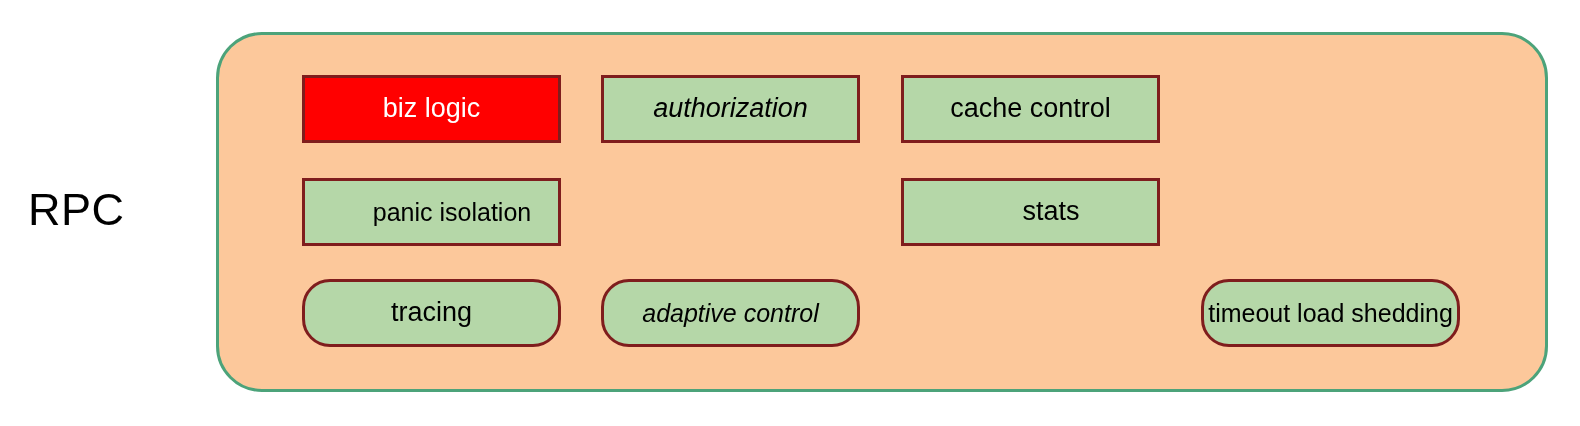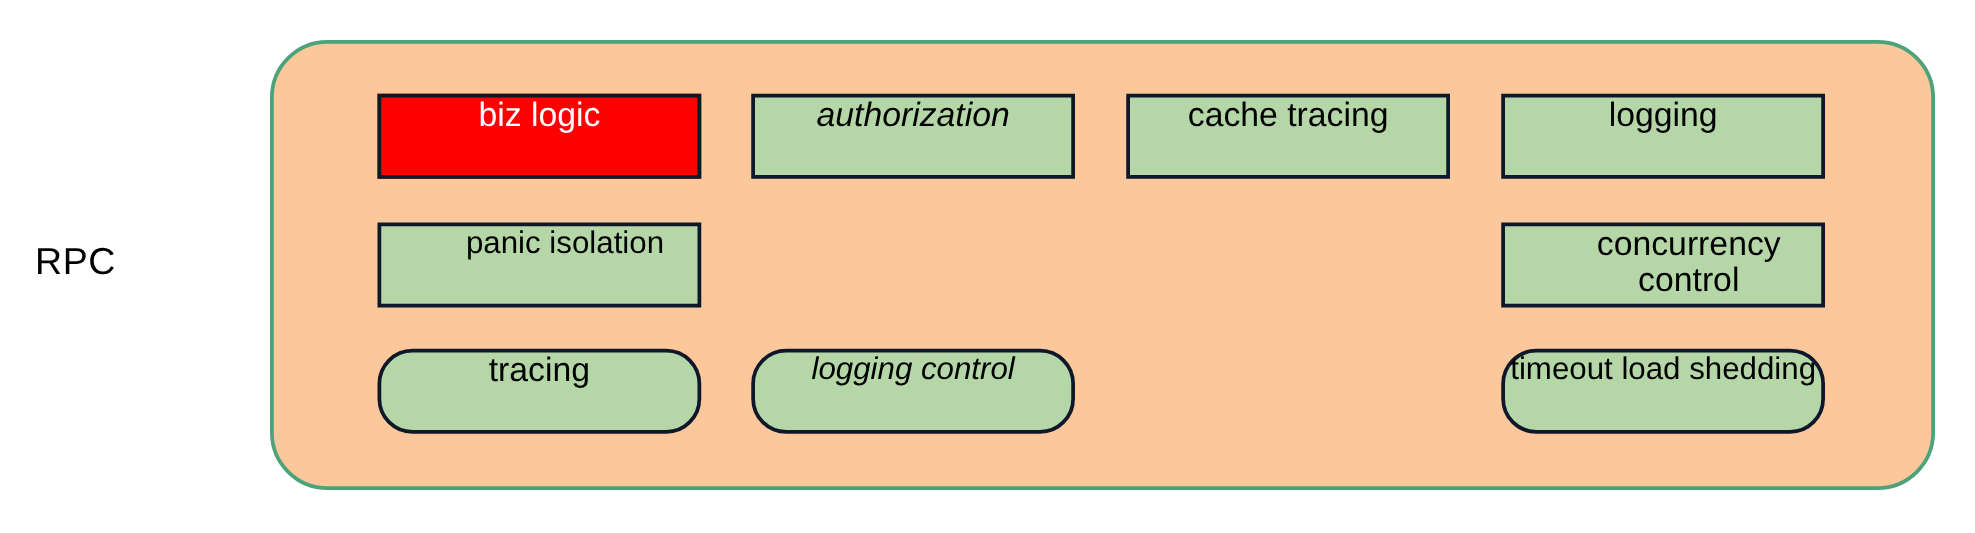--- a/index.html
+++ b/index.html
@@ -25,21 +25,21 @@
   }
 
   
   #rpc-label {
     position: absolute;
     left: 28px;
     top: 182px;
     width: 180px;
     height: 56px;
     line-height: 56px;
-    font-size: 30px;
+    font-size: 45px;
     color: #000000;
     letter-spacing: 0.5px;
     white-space: nowrap;
   }
 
   
   #rpc-container {
     position: absolute;
     left: 216px;
     top: 32px;
@@ -59,23 +59,23 @@
     width: 1159px;
     height: 272px;
   }
 
   .feature-box {
     position: absolute;
     width: 259px;
     height: 68px;
     box-sizing: border-box;
     background: #B5D7A8;
-    border: 3px solid #0f172a;
+    border: 3px solid #7f1d1d;
     display: flex;
-    align-items: flex-start;
+    align-items: center;
     justify-content: center;
     text-align: center;
     color: #000000;
     font-size: 27px;
     line-height: 1.08;
     padding: 0 4px;
   }
   .feature-box.highlight {
     background: #FF0000;
     color: #FFFFFF;
@@ -104,38 +104,35 @@
 
     <div id="feature-grid">
 
       <div class="feature-box highlight col-1 row-1">
         <span class="box-label">biz logic</span>
       </div>
       <div class="feature-box col-2 row-1">
         <span class="box-label">authorization</span>
       </div>
       <div class="feature-box col-3 row-1">
-        <span class="box-label">cache tracing</span>
-      </div>
-      <div class="feature-box col-4 row-1">
-        <span class="box-label">logging</span>
+        <span class="box-label">cache control</span>
       </div>
 
       <div class="feature-box small-text col-1 row-2">
         <span class="box-label">panic isolation</span>
       </div>
-      <div class="feature-box col-4 row-2">
-        <span class="box-label">concurrency control</span>
+      <div class="feature-box col-3 row-2">
+        <span class="box-label">stats</span>
       </div>
 
       <div class="feature-box col-1 row-3">
         <span class="box-label">tracing</span>
       </div>
       <div class="feature-box small-text col-2 row-3">
-        <span class="box-label">logging control</span>
+        <span class="box-label">adaptive control</span>
       </div>
       <div class="feature-box small-text col-4 row-3">
         <span class="box-label">timeout load shedding</span>
       </div>
 
     </div>
   </div>
 </div>
 
 </body></html>

